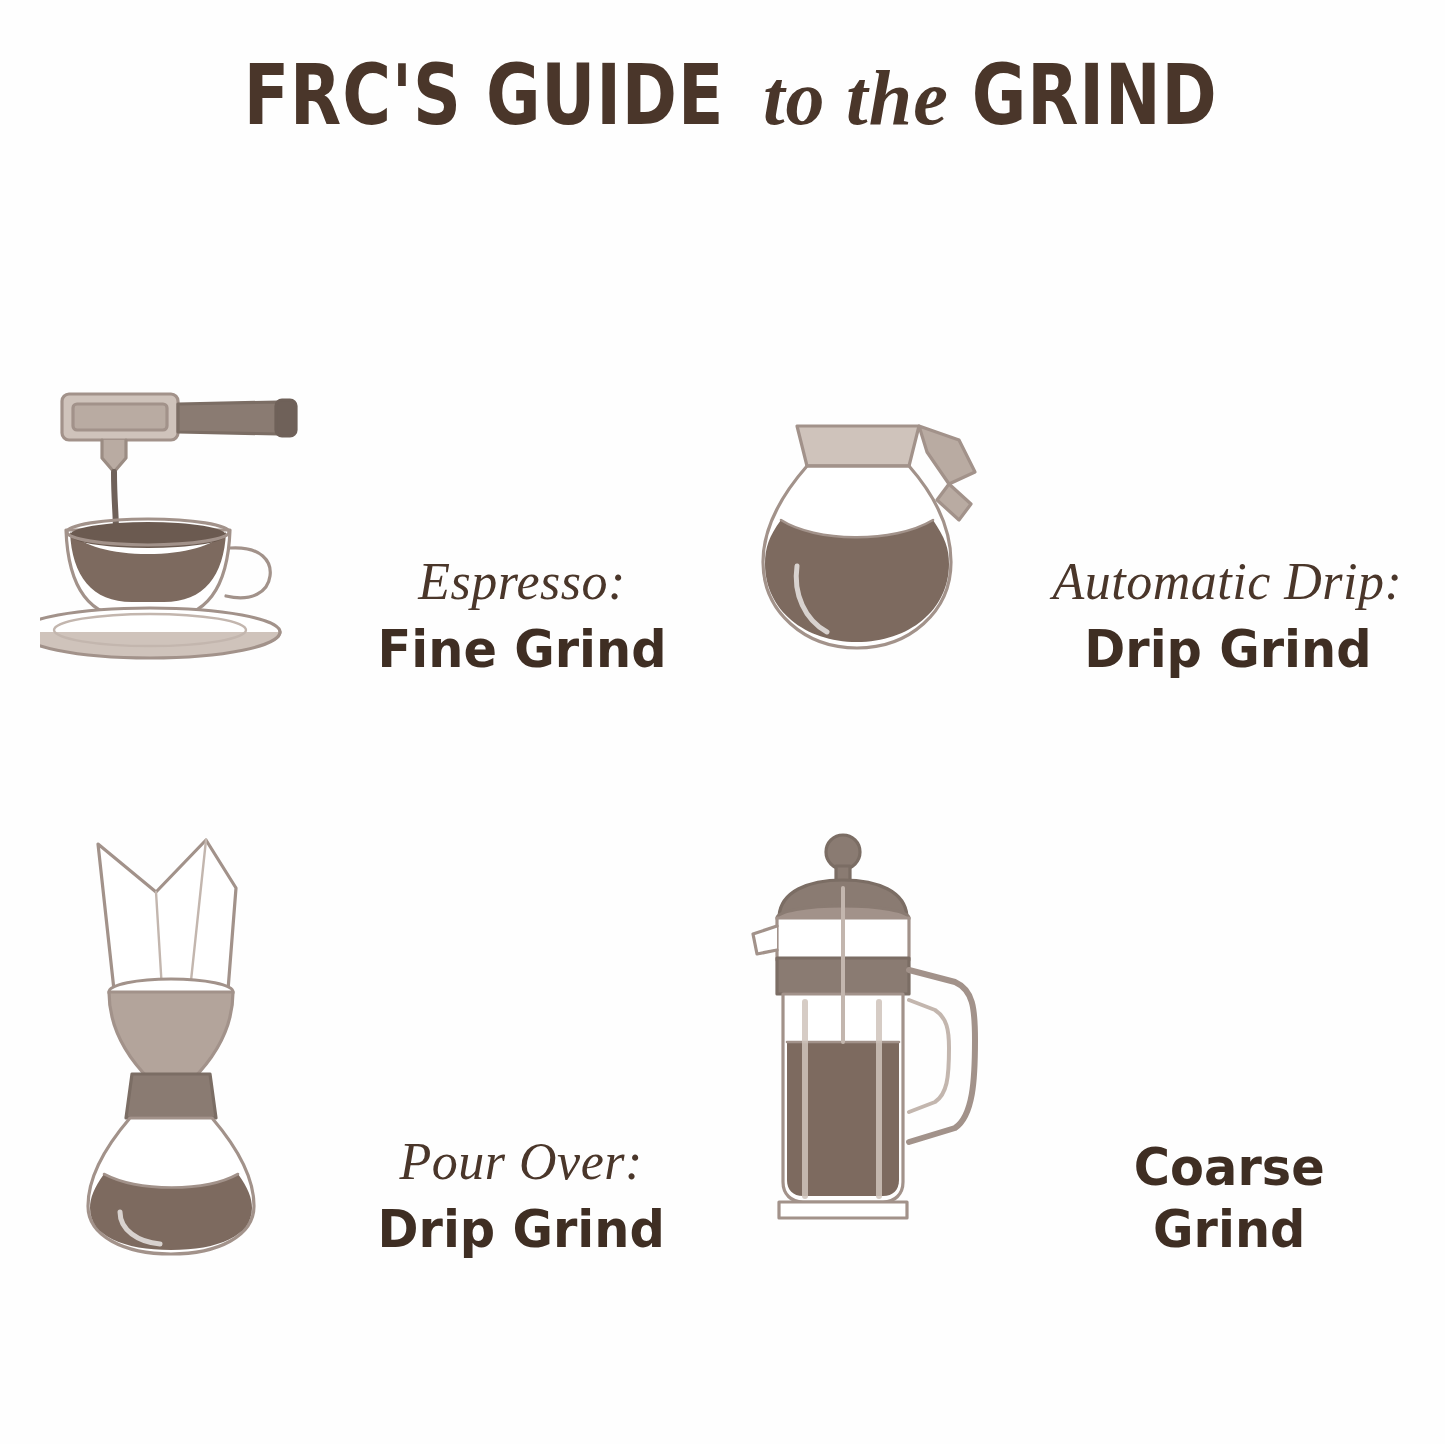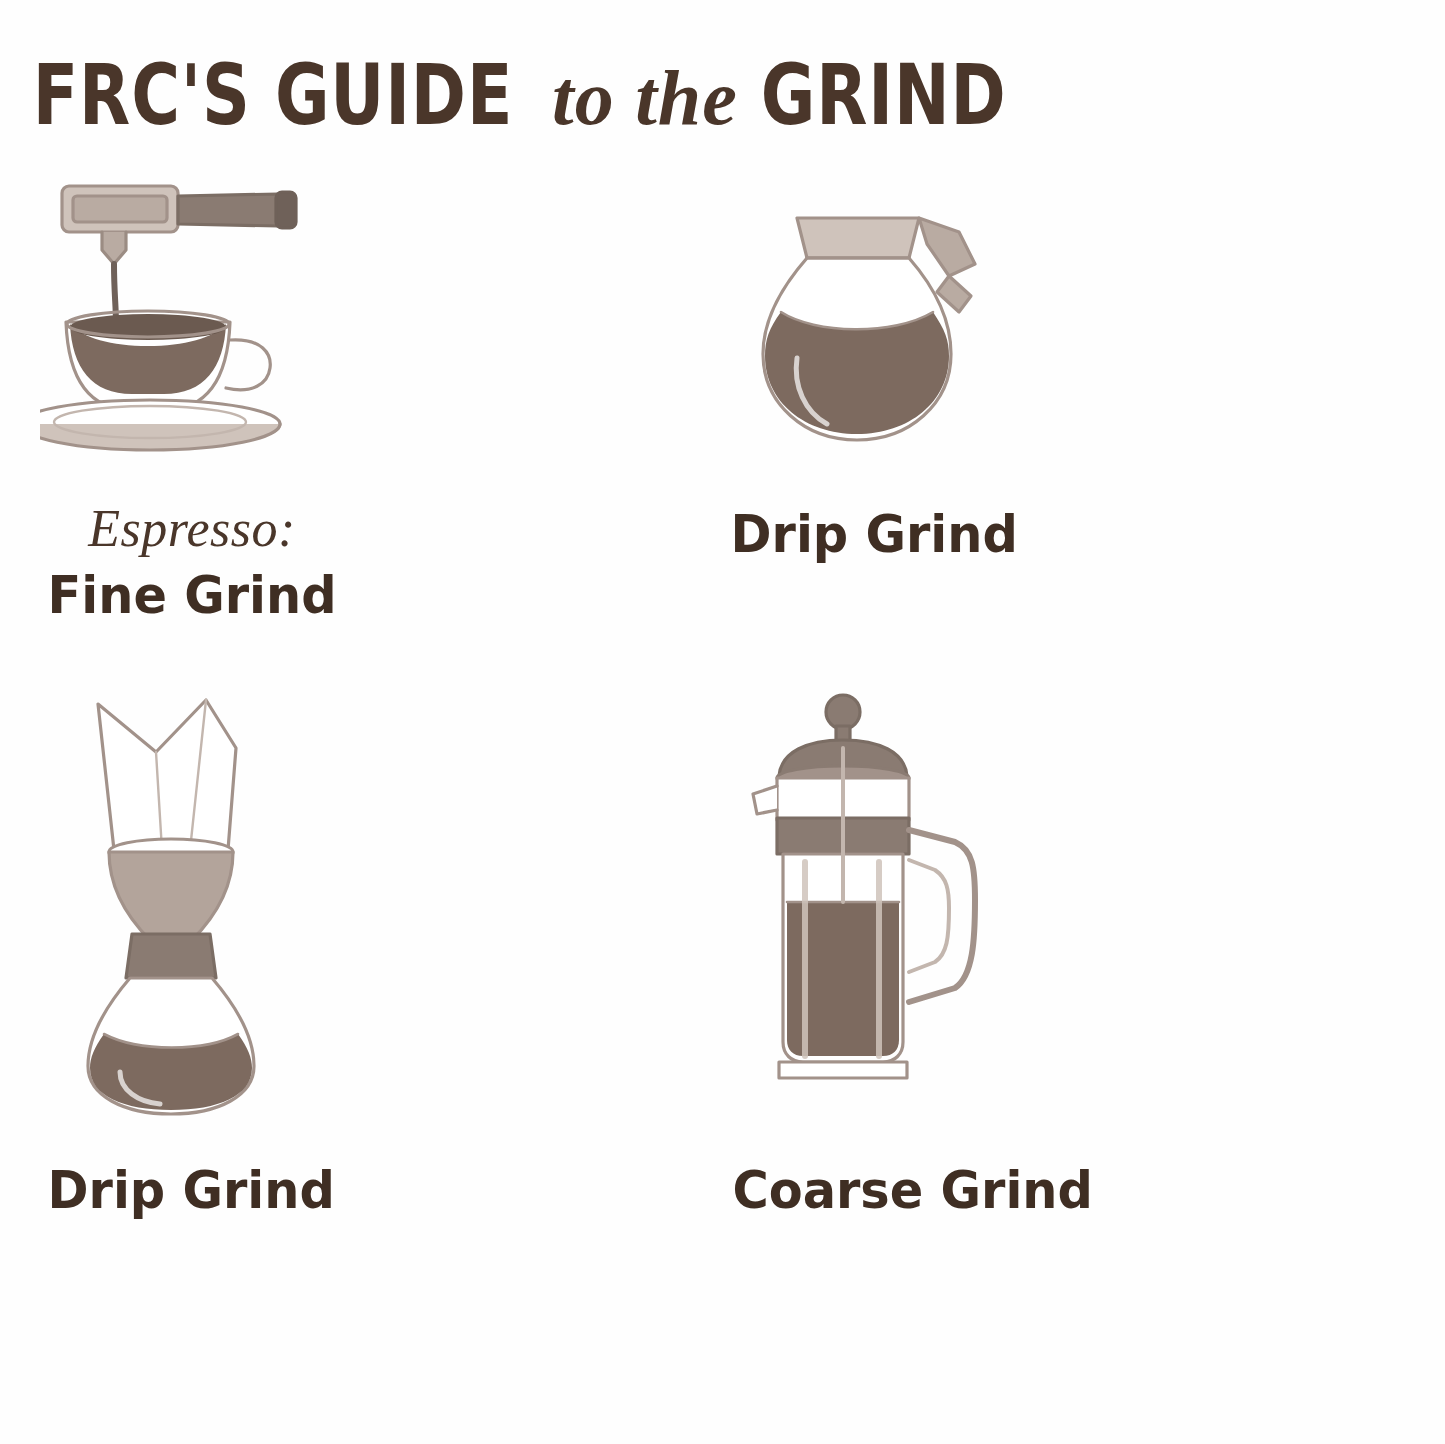--- a/index.html
+++ b/index.html
@@ -18,21 +18,21 @@
     position: relative;
     width: 1445px;
     height: 1444px;
     background: #fefefe;
     box-sizing: border-box;
     padding: 0;
   }
 
   
   .title-wrap {
-    text-align: left;
+    text-align: center;
     padding-top: 46px;
   }
   .title {
     display: inline-block;
     font-family: "DejaVu Sans", sans-serif;
     font-weight: 700;
     font-size: 84px;
     letter-spacing: 1px;
     color: #4a362a;
     white-space: nowrap;
@@ -56,22 +56,22 @@
     margin-top: 28px;
     display: grid;
     grid-template-columns: 1fr 1fr;
     grid-template-rows: 508px 580px;
     width: 100%;
     box-sizing: border-box;
     padding: 0 40px;
   }
   .cell {
     display: flex;
-    flex-direction: column;
-    align-items: flex-start;
+    flex-direction: row;
+    align-items: flex-end;
     justify-content: flex-start;
   }
   .art {
     height: 300px;
     display: flex;
     align-items: flex-end;
     justify-content: center;
   }
   .cell.row2 .art { height: 440px; }
 
@@ -162,20 +162,21 @@
             <path d="M58 140 C92 162 170 164 210 140 C222 158 226 168 226 184 C226 230 186 262 134 262 C82 262 42 230 42 184 C42 168 46 156 58 140 Z" fill="#7d6a5f" stroke="none"></path>
             <path d="M58 140 C92 162 170 164 210 140" fill="none" stroke="#a2928a" stroke-width="2.6"></path>
 
             <path d="M74 186 C70 214 82 240 104 252" stroke="#ffffff" stroke-width="5" opacity="0.7"></path>
 
             <path d="M84 86 L186 86" stroke="#a2928a"></path>
           </g>
         </svg>
       </div>
       <div class="caption">
+        <span class="line1">Automatic Drip:</span>
         <span class="line2">Drip Grind</span>
       </div>
     </div>
 
     <div class="cell row2">
       <div class="art">
         <svg width="330" height="430" viewBox="0 0 330 430">
           <g fill="none" stroke="#a2928a" stroke-width="3.2" stroke-linejoin="round" stroke-linecap="round">
 
             <path d="M58 14 L116 62 L166 10 L196 58 L188 160 L74 160 Z" fill="#ffffff" stroke="#a2928a"></path>
@@ -190,20 +191,21 @@
 
             <path d="M90 288 L172 288 C196 316 214 346 214 376 C214 406 178 424 131 424 C84 424 48 406 48 376 C48 346 66 316 90 288 Z" fill="#ffffff" stroke="#a2928a"></path>
 
             <path d="M64 344 C98 362 166 362 198 344 C208 358 212 368 212 378 C212 406 178 420 131 420 C84 420 50 406 50 378 C50 368 54 358 64 344 Z" fill="#7d6a5f" stroke="none"></path>
             <path d="M64 344 C98 362 166 362 198 344" fill="none" stroke="#a2928a" stroke-width="2.6"></path>
             <path d="M80 382 C80 400 98 412 120 414" stroke="#ffffff" stroke-width="5" opacity="0.7"></path>
           </g>
         </svg>
       </div>
       <div class="caption">
+        <span class="line1">Pour Over:</span>
         <span class="line2">Drip Grind</span>
       </div>
     </div>
 
     <div class="cell row2">
       <div class="art">
         <svg width="330" height="430" viewBox="0 0 330 430">
           <g fill="none" stroke="#a2928a" stroke-width="3.2" stroke-linejoin="round" stroke-linecap="round">
 
             <circle cx="120" cy="22" r="17" fill="#8a7b72" stroke="#7b6d64"></circle>

